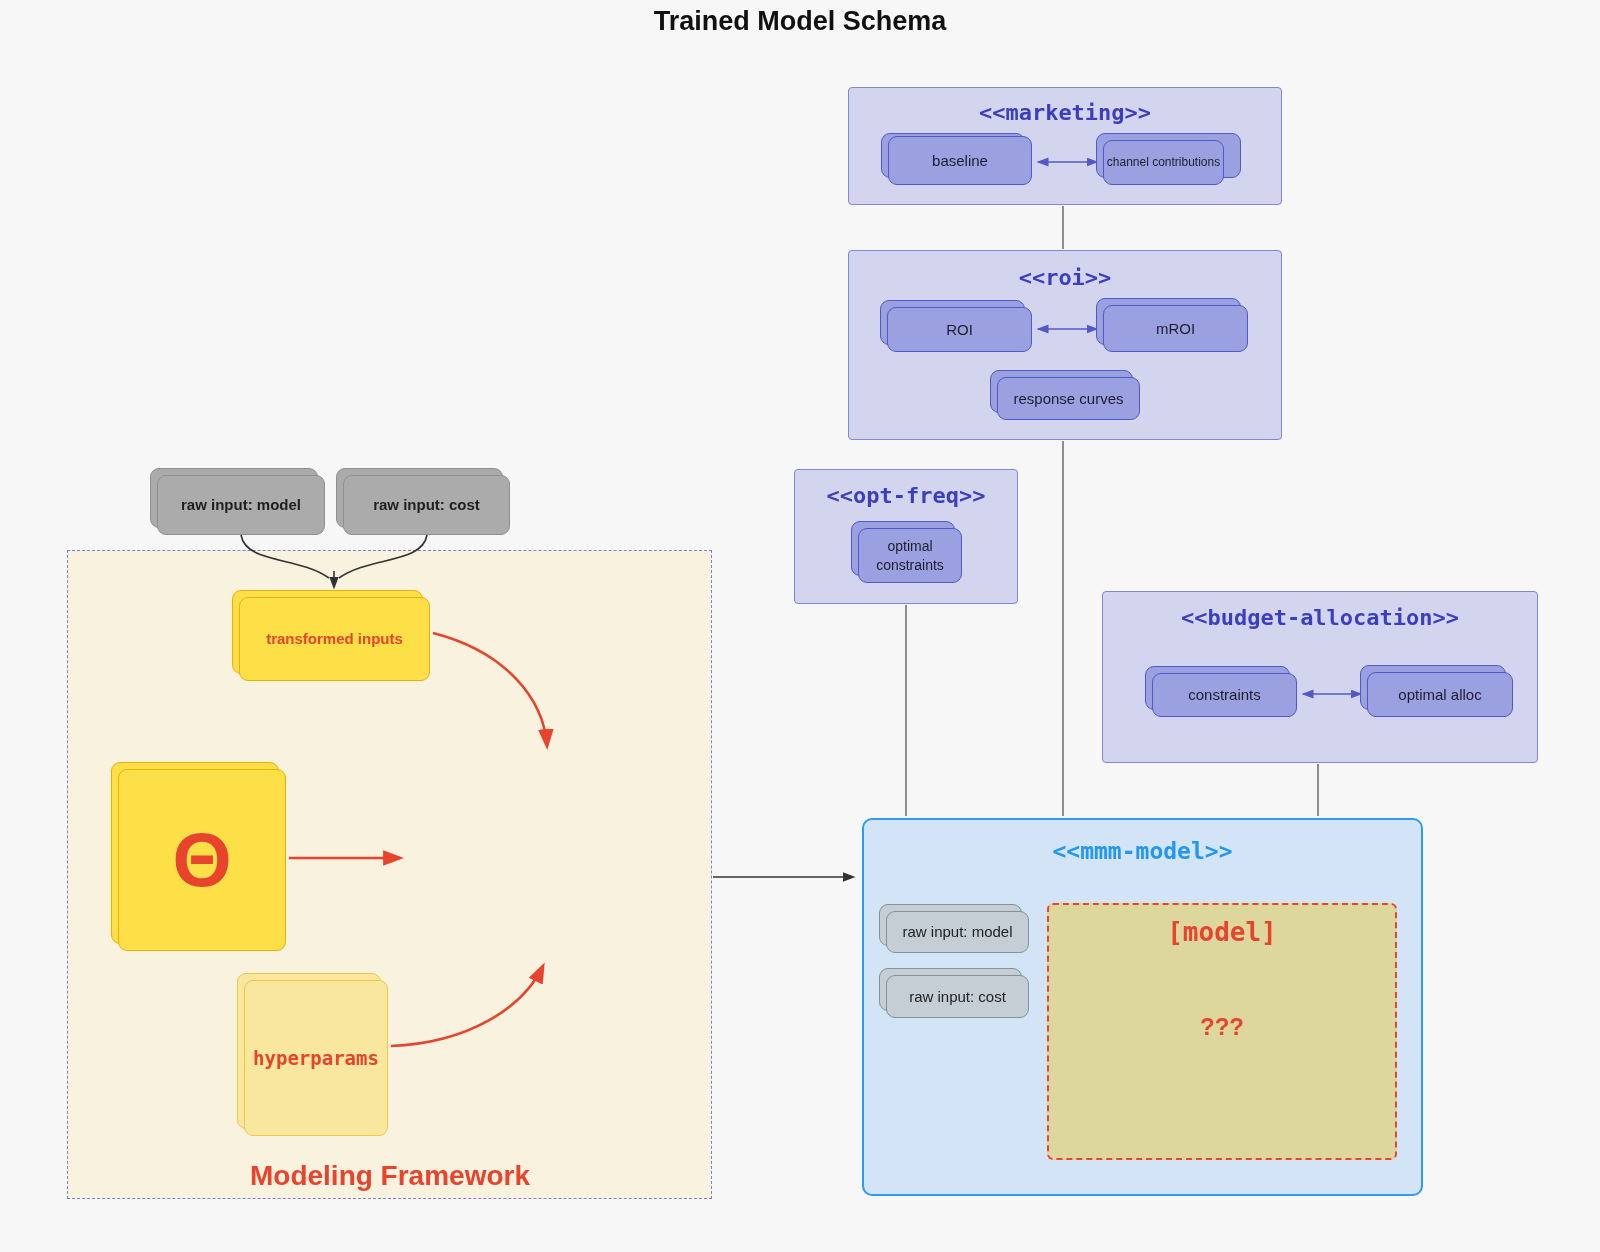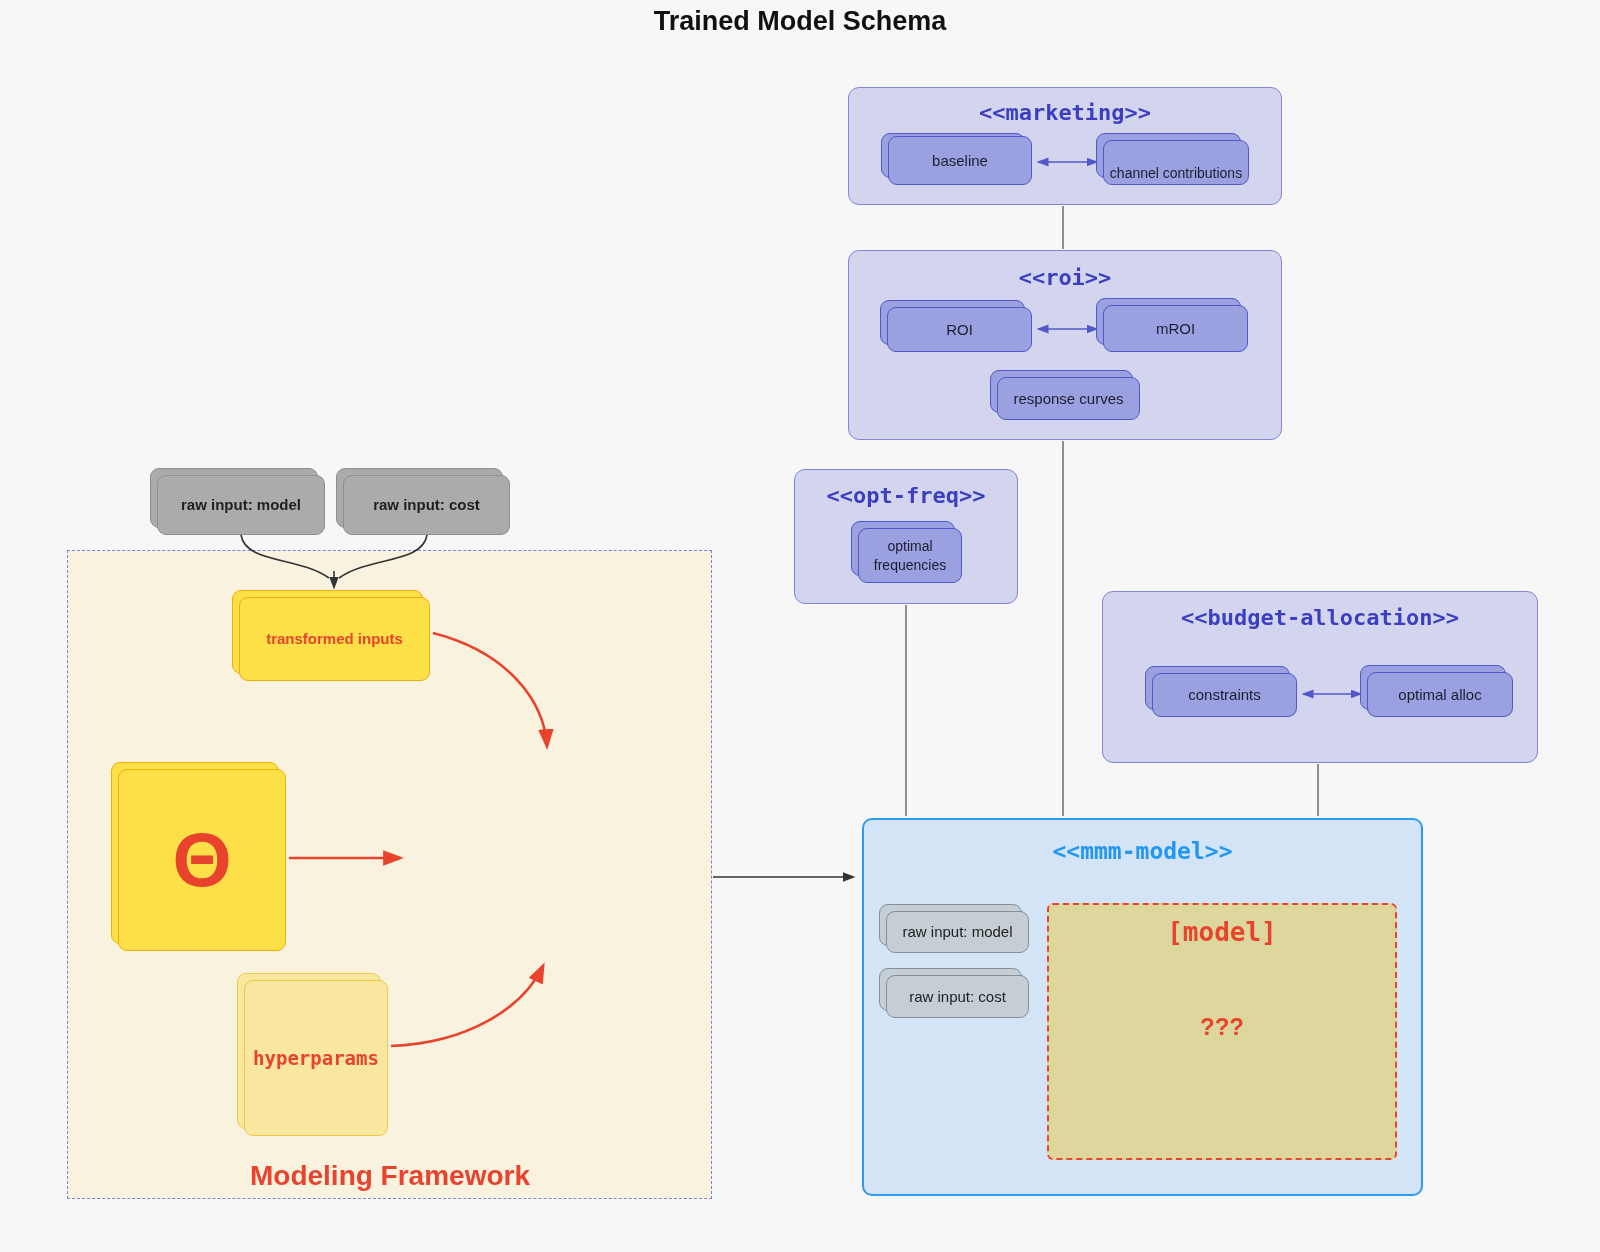--- a/index.html
+++ b/index.html
@@ -1,21 +1,21 @@
 <!DOCTYPE html>
 <html><head>
 <meta charset="utf-8">
 <style>
   html,body{margin:0;padding:0;background:#f7f7f8;}
   .canvas{position:relative;width:1600px;height:1252px;background:#f7f7f8;overflow:hidden;
           font-family:"Liberation Sans",sans-serif;}
   .page-title{position:absolute;left:0;top:6px;width:1600px;text-align:center;
               font:bold 27px "Liberation Sans",sans-serif;color:#111;}
   
-  .cluster{position:absolute;box-sizing:border-box;border-radius:11px;}
+  .cluster{position:absolute;box-sizing:border-box;border-radius:4px;}
   .purpleC{background:#d3d5ef;border:1.5px solid #8186d8;}
   .mmmC{background:#d2e4f6;border:2px solid #2e9bf2;border-radius:10px;}
   .frameC{background:#f9f2df;border:1.5px dashed #7c81dd;border-radius:0;}
   .cluster-title{position:absolute;left:0;width:100%;text-align:center;
                  font:bold 22px "DejaVu Sans Mono",monospace;color:#3b3fbf;}
   .mmm-title{font:bold 23px "DejaVu Sans Mono",monospace;color:#2196f3;}
   
   .node{position:absolute;box-sizing:border-box;display:flex;align-items:center;justify-content:center;
         text-align:center;border-radius:9px;font:15px "Liberation Sans",sans-serif;color:#1d1d2e;
         line-height:1.3;padding:2px;}
@@ -131,40 +131,40 @@
   <div class="node grayN" style="left:336px;top:468px;width:167px;height:60px;"></div>
   <div class="node grayN" style="left:343px;top:475px;width:167px;height:60px;">
     <span>raw input: cost</span>
   </div>
 
   <div class="node purpleN" style="left:881px;top:133px;width:144px;height:45px;"></div>
   <div class="node purpleN" style="left:888px;top:136px;width:144px;height:49px;">
     <span>baseline</span>
   </div>
   <div class="node purpleN" style="left:1096px;top:133px;width:145px;height:45px;"></div>
-  <div class="node purpleN" style="left:1103px;top:140px;width:146px;height:45px;font-size:14px;align-items:flex-end;">
+  <div class="node purpleN" style="left:1103px;top:140px;width:121px;height:45px;font-size:12px;">
     <span>channel contributions</span>
   </div>
 
   <div class="node purpleN" style="left:880px;top:300px;width:145px;height:45px;"></div>
   <div class="node purpleN" style="left:887px;top:307px;width:145px;height:45px;">
     <span>ROI</span>
   </div>
   <div class="node purpleN" style="left:1096px;top:298px;width:145px;height:47px;"></div>
   <div class="node purpleN" style="left:1103px;top:305px;width:145px;height:47px;text-align:right;">
     <span>mROI</span>
   </div>
   <div class="node purpleN" style="left:990px;top:370px;width:143px;height:43px;"></div>
   <div class="node purpleN" style="left:997px;top:377px;width:143px;height:43px;">
     <span>response curves</span>
   </div>
 
   <div class="node purpleN" style="left:851px;top:521px;width:104px;height:55px;"></div>
   <div class="node purpleN" style="left:858px;top:528px;width:104px;height:55px;font-size:14px;">
-    <span>optimal frequencies</span>
+    <span>optimal constraints</span>
   </div>
 
   <div class="node purpleN" style="left:1145px;top:666px;width:145px;height:44px;"></div>
   <div class="node purpleN" style="left:1152px;top:673px;width:145px;height:44px;">
     <span>constraints</span>
   </div>
   <div class="node purpleN" style="left:1360px;top:665px;width:146px;height:45px;"></div>
   <div class="node purpleN" style="left:1367px;top:672px;width:146px;height:45px;">
     <span>optimal alloc</span>
   </div>

